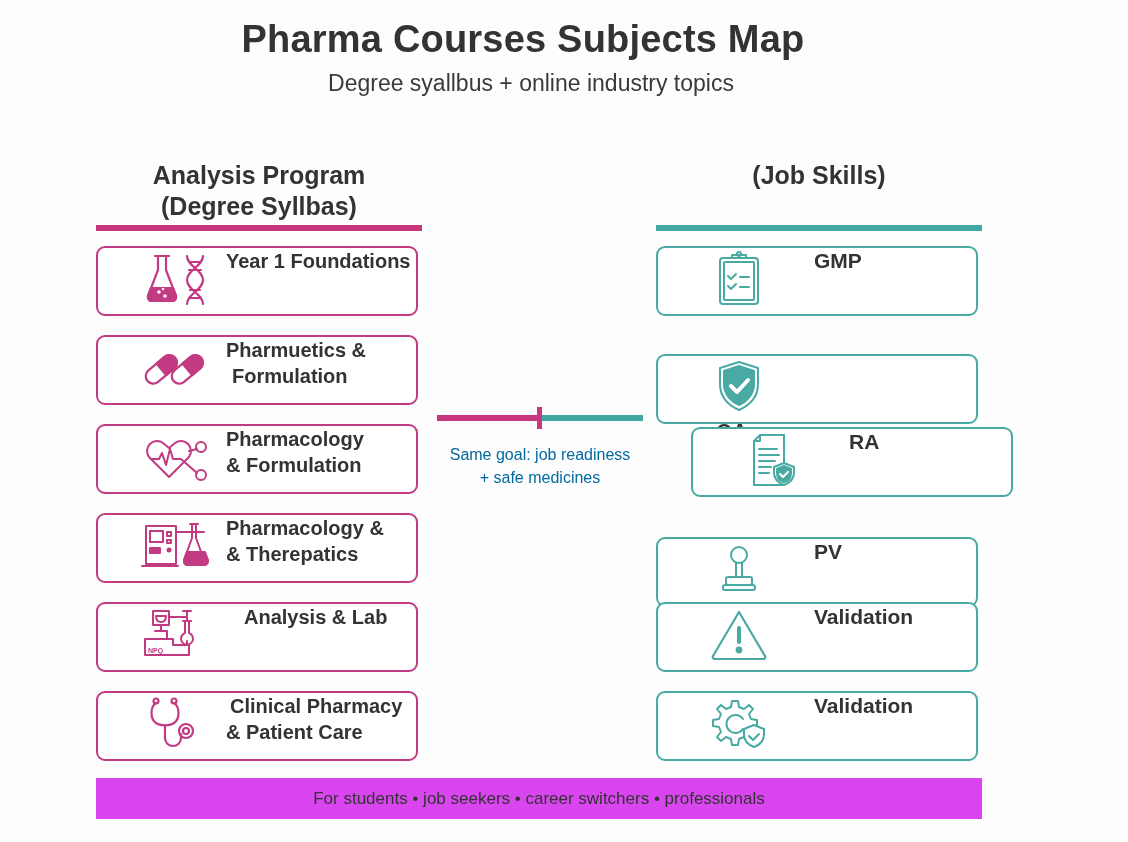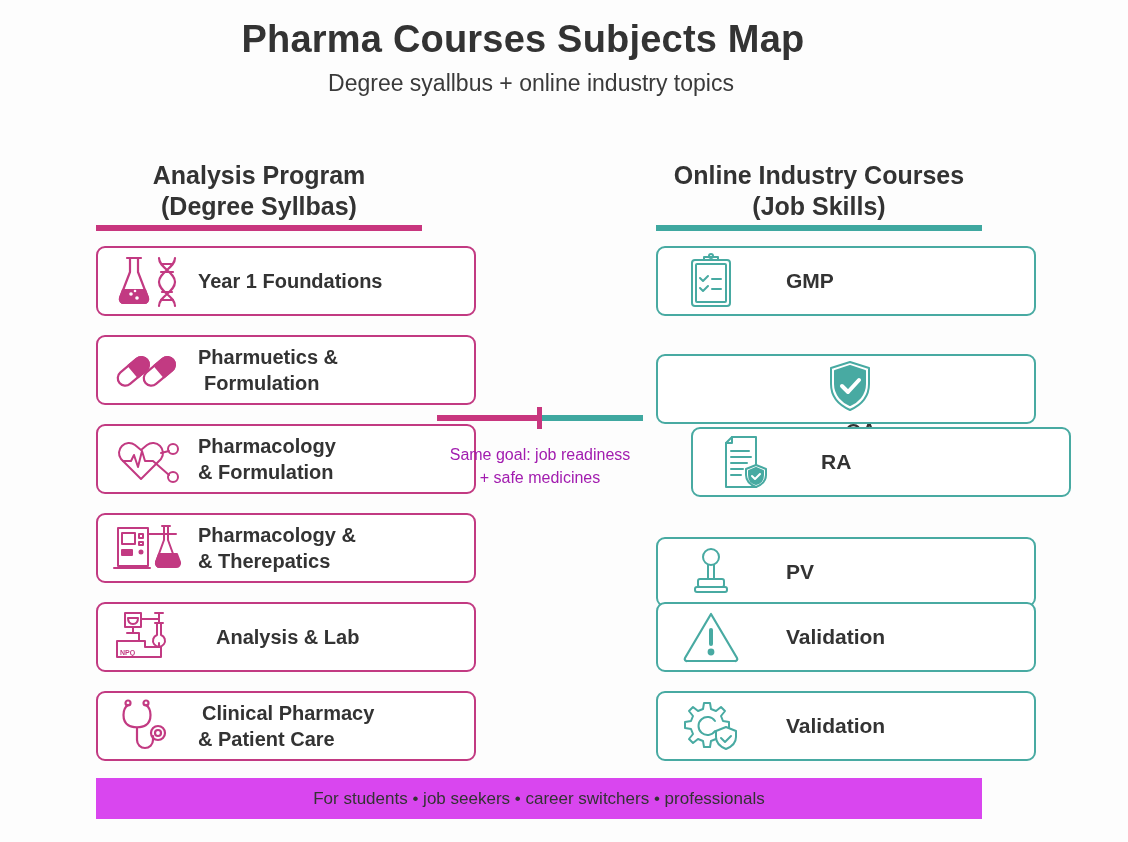--- a/index.html
+++ b/index.html
@@ -11,51 +11,50 @@
     font-size:38px; font-weight:bold; color:#333; letter-spacing:0.2px; }
   .subtitle { position:absolute; left:0; width:1062px; top:70px; text-align:center;
     font-size:23px; color:#3a3a3a; }
   .col-head { position:absolute; top:160px; width:326px; text-align:center;
     font-size:25px; font-weight:bold; line-height:31px; color:#333; }
   .col-head.left { left:96px; }
   .col-head.right { left:656px; }
   .rule { position:absolute; top:225px; height:6px; width:326px; }
   .rule.left { left:96px; background:#c8367e; }
   .rule.right { left:656px; background:#3fa8a0; }
-  .card { position:absolute; width:380px; height:70px; border-radius:9px; background:#fff;
-    box-sizing:border-box; display:flex; align-items:center; }
+  .card { position:absolute; width:322px; height:70px; border-radius:9px; background:#fff;
+    box-sizing:border-box; display:flex; align-items:flex-start;padding-left:28px; }
   .card.pink { left:96px; border:2.5px solid #c23a82; }
   .card.teal { left:656px; border:2.5px solid #48aaa2; }
   .card .icon { width:90px; height:62px; display:flex; align-items:center; justify-content:center; flex:0 0 auto; }
   .card.pink .icon { width:100px; }
   .card .label { font-size:20px; font-weight:bold; line-height:26px; color:#333; }
   .card.teal .label { margin-left:30px; font-size:21px; }
   .connector { position:absolute; top:415px; height:6px; }
   .connector.pink { left:437px; width:103px; background:#c8367e; }
   .connector.teal { left:540px; width:103px; background:#3fa8a0; }
   .connector-tick { position:absolute; left:537px; top:407px; width:5px; height:22px; background:#c8367e; }
   .connector-caption { position:absolute; left:430px; width:220px; top:443px; text-align:center;
-    font-size:16px; line-height:23px; color:#a21caf; }
+    font-size:16px; line-height:23px; color:#0369a1; }
   .audience { position:absolute; left:96px; top:778px; width:886px; height:41px; background:#d946ef;
     display:flex; align-items:center; justify-content:center; font-size:17px; color:#333; }
 </style>
 </head>
 <body>
 
 <div class="title">Pharma Courses Subjects Map</div>
 <div class="subtitle">Degree syallbus + online industry topics</div>
 
 <div class="col-head left">
   <div>Analysis Program</div>
   <div>(Degree Syllbas)</div>
 </div>
 <div class="rule left"></div>
 
 <div class="col-head right">
-  <div>Online Industry Courses</div>
   <div>(Job Skills)</div>
 </div>
 <div class="rule right"></div>
 
 <div class="card pink" style="top:246px;">
   <div class="icon">
     <svg width="70" height="58" viewBox="0 0 70 58" fill="none" stroke="#c23a82" stroke-width="2.2" stroke-linecap="round" stroke-linejoin="round">
       <path d="M14 6h14M17 6v14L7 46a4 4 0 0 0 4 5h20a4 4 0 0 0 4-5L25 20V6"></path>
       <path d="M10 38h22l3 8a4 4 0 0 1-4 5H11a4 4 0 0 1-4-5z" fill="#c23a82"></path>
       <circle cx="18" cy="42" r="1.8" fill="#fff" stroke="none"></circle>

